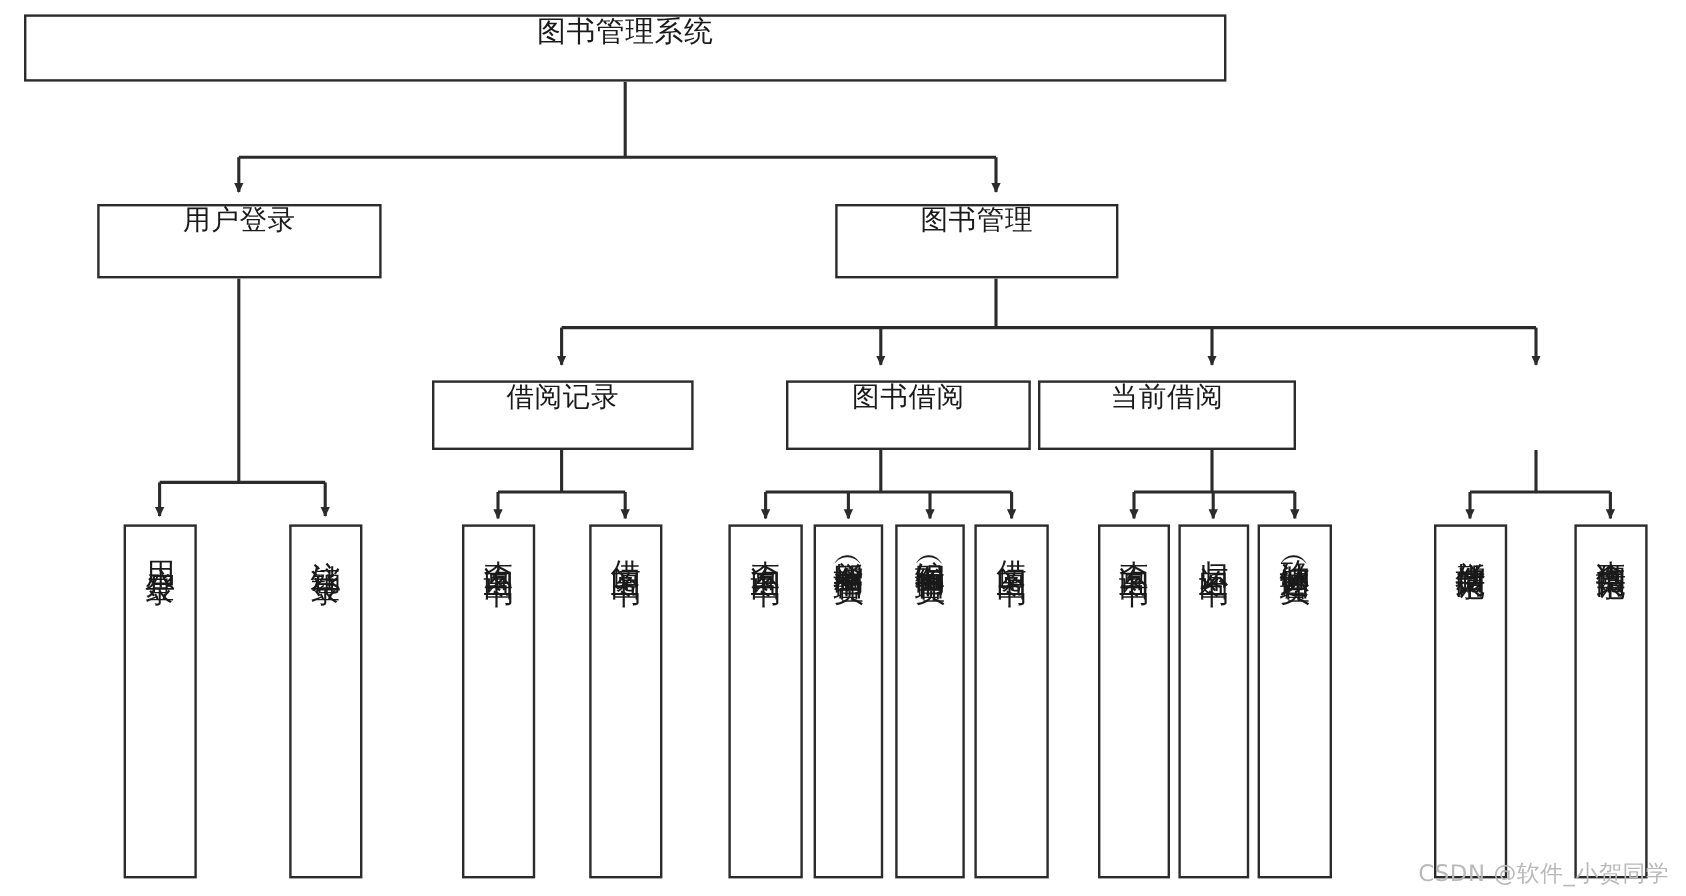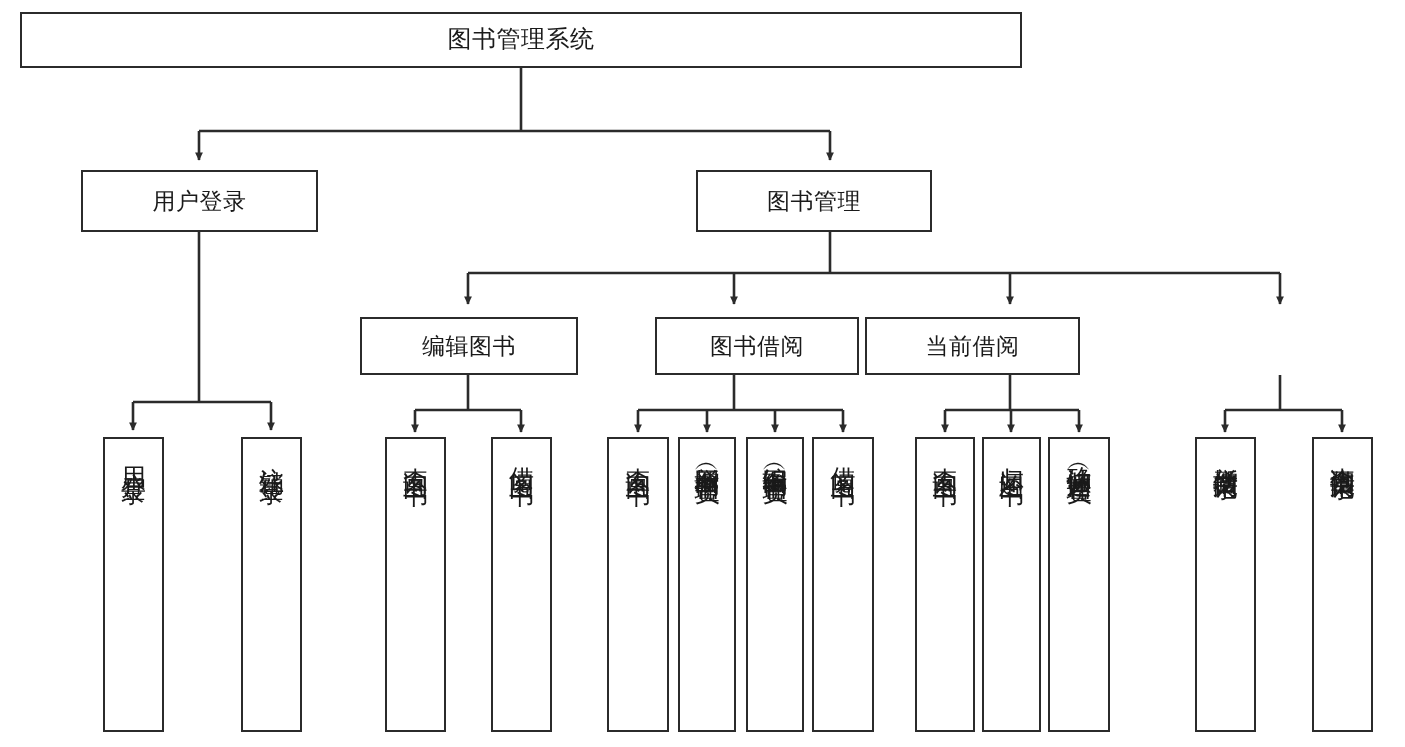--- a/index.html
+++ b/index.html
@@ -26,21 +26,21 @@
     height: 747px;
     pointer-events: none;
   }
   
   .node {
     position: absolute;
     box-sizing: border-box;
     border: 2px solid #2b2b2b;
     background: #ffffff;
     display: flex;
-    align-items: center;
+    align-items: flex-start;
     justify-content: center;
     color: #1a1a1a;
   }
   .node .label {
     display: block;
     text-align: center;
     line-height: 1.08;
     white-space: nowrap;
   }
   
@@ -139,21 +139,21 @@
   </div>
 
   <div class="node horiz" style="left:81px; top:170px; width:237px; height:62px;">
     <span class="label">用户登录</span>
   </div>
   <div class="node horiz" style="left:696px; top:170px; width:236px; height:62px;">
     <span class="label">图书管理</span>
   </div>
 
   <div class="node horiz" style="left:360px; top:317px; width:218px; height:58px;">
-    <span class="label">编辑图书</span>
+    <span class="label">借阅记录</span>
   </div>
   <div class="node horiz" style="left:636px; top:317px; width:204px; height:58px;margin-left:19px;">
     <span class="label">图书借阅</span>
   </div>
   <div class="node horiz" style="left:865px; top:317px; width:215px; height:58px;">
     <span class="label">当前借阅</span>
   </div>
 
   <div class="node vert" style="left:103px; top:437px; width:61px; height:295px;">
     <span class="label">用户登录</span>
@@ -192,14 +192,15 @@
     <span class="label">确认归还（管理员）</span>
   </div>
 
   <div class="node vert tall" style="left:1195px; top:437px; width:61px; height:295px;">
     <span class="label">新增借阅记录</span>
   </div>
   <div class="node vert tall" style="left:1312px; top:437px; width:61px; height:295px;">
     <span class="label">查询借阅记录</span>
   </div>
 
+  <div id="watermark">CSDN @软件_小贺同学</div>
 
 </div>
 
 </body></html>

